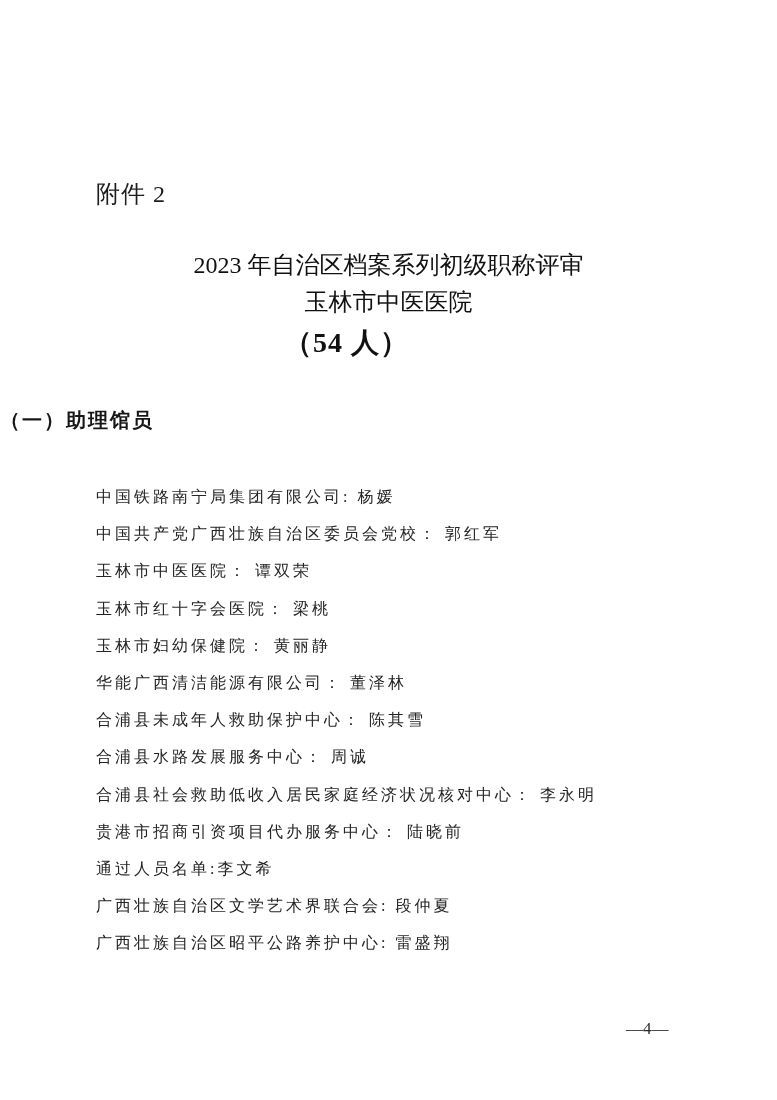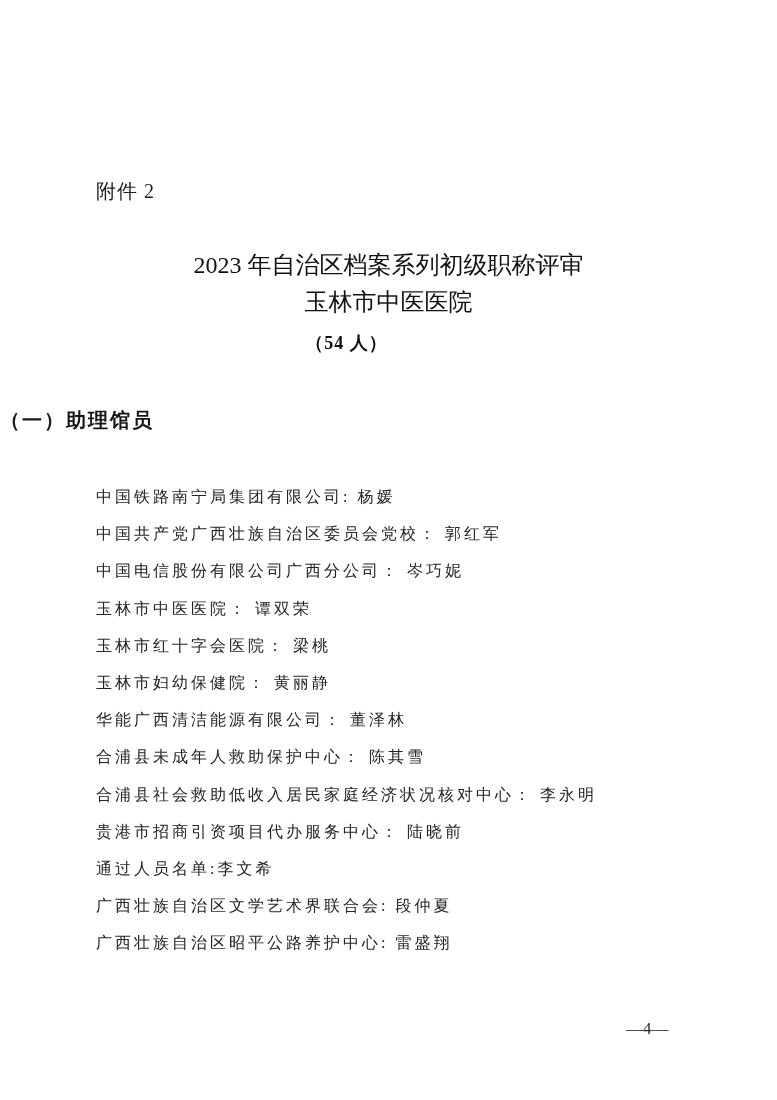--- a/index.html
+++ b/index.html
@@ -13,42 +13,42 @@
     height: 1100px;
     background: #ffffff;
     overflow: hidden;
     font-family: "Liberation Serif", "DejaVu Serif", serif;
     color: #222222;
   }
   .attachment-label {
     position: absolute;
     left: 96px;
     top: 178px;
-    font-size: 20px;
+    font-size: 24px;
     letter-spacing: 1px;
     color: #1d1d1d;
   }
   .doc-title {
     position: absolute;
     left: 0;
     top: 247px;
     width: 777px;
     text-align: center;
     font-size: 24px;
     font-weight: 400;
     line-height: 37px;
     color: #111111;
   }
   .doc-subtitle {
     position: absolute;
     left: 0;
     top: 328px;
     width: 693px;
     text-align: center;
-    font-size: 18px;
+    font-size: 28px;
     font-weight: 700;
     line-height: 30px;
     letter-spacing: 1px;
     color: #111111;
   }
   .section-heading {
     position: absolute;
     left: 0;
     top: 405px;
     width: 777px;
@@ -92,26 +92,26 @@
     <div>玉林市中医医院</div>
   </div>
 
   <div class="doc-subtitle">（54 人）</div>
 
   <div class="section-heading">（一）助理馆员</div>
 
   <div class="roster">
     <div class="roster-line">中国铁路南宁局集团有限公司: 杨媛</div>
     <div class="roster-line">中国共产党广西壮族自治区委员会党校： 郭红军</div>
-    <div class="roster-line">中国电信股份有限公司广西分公司： 岑巧妮</div>
     <div class="roster-line">玉林市中医医院： 谭双荣</div>
     <div class="roster-line">玉林市红十字会医院： 梁桃</div>
     <div class="roster-line">玉林市妇幼保健院： 黄丽静</div>
     <div class="roster-line">华能广西清洁能源有限公司： 董泽林</div>
     <div class="roster-line">合浦县未成年人救助保护中心： 陈其雪</div>
+    <div class="roster-line">合浦县水路发展服务中心： 周诚</div>
     <div class="roster-line">合浦县社会救助低收入居民家庭经济状况核对中心： 李永明</div>
     <div class="roster-line">贵港市招商引资项目代办服务中心： 陆晓前</div>
     <div class="roster-line">通过人员名单:李文希</div>
     <div class="roster-line">广西壮族自治区文学艺术界联合会: 段仲夏</div>
     <div class="roster-line">广西壮族自治区昭平公路养护中心: 雷盛翔</div>
   </div>
 
   <div class="page-number">—4—</div>
 
 </div>

